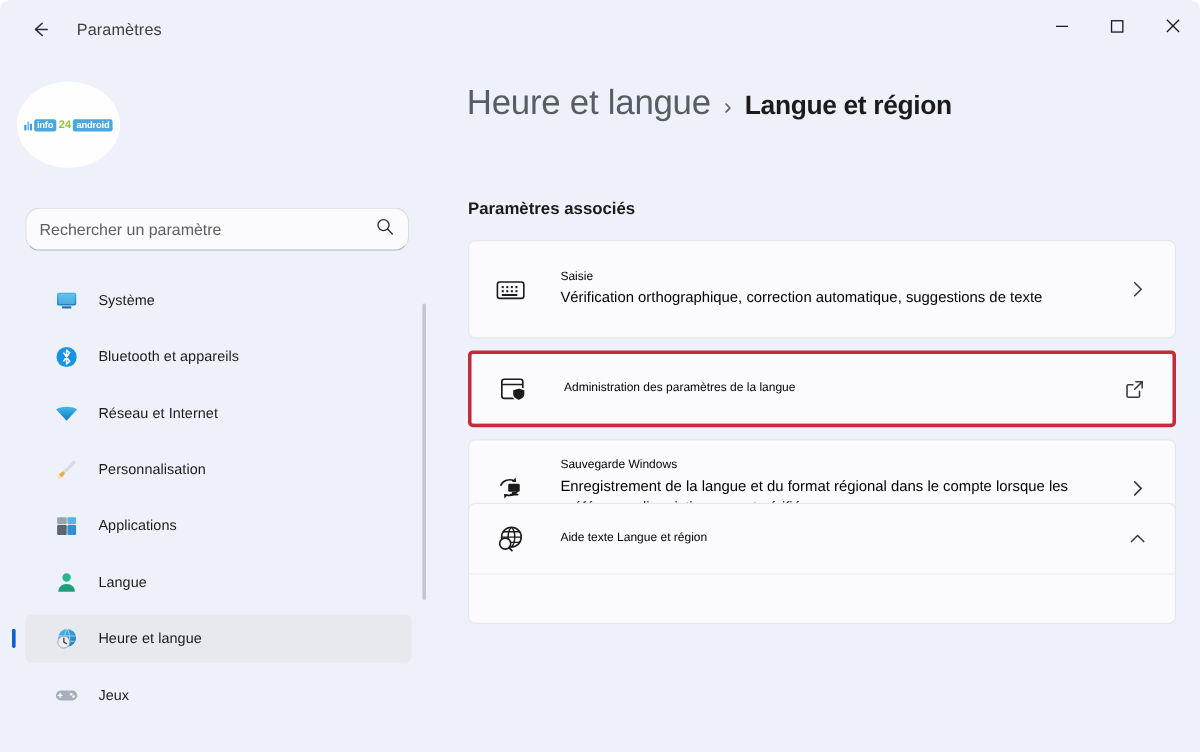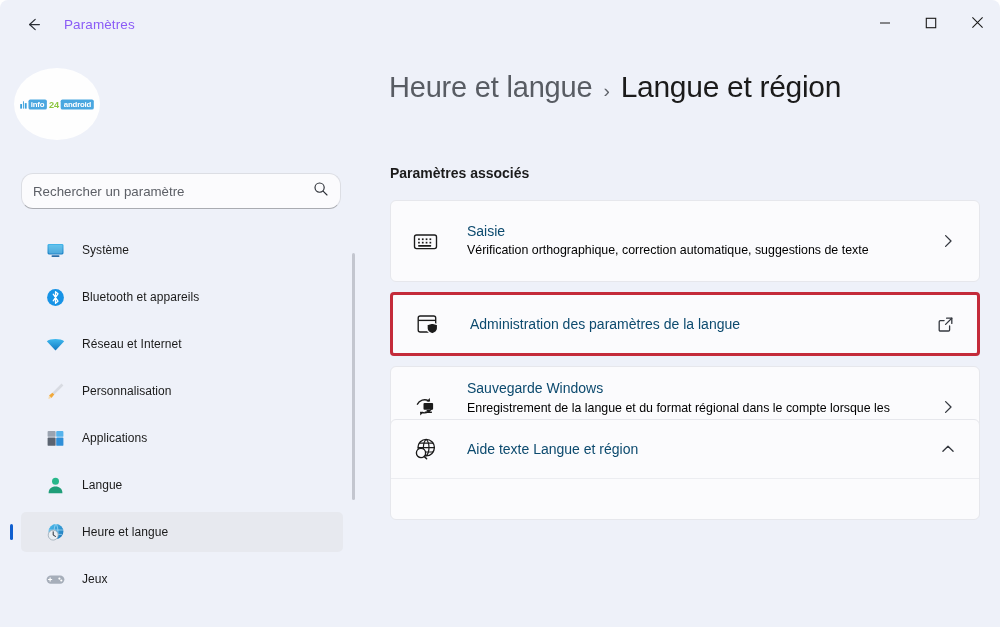--- a/index.html
+++ b/index.html
@@ -35,21 +35,21 @@
     width: 38px; height: 32px;
     margin-left: 14px;
     display: flex; align-items: center; justify-content: center;
     border-radius: 4px;
     cursor: pointer;
   }
   .back-btn svg { display:block; }
 
   .win-title {
     font-size: 13.5px;
-    color: #8b5cf6;
+    color: #404040;
     margin-left: 12px;
     letter-spacing: .1px;
   }
 
   .win-controls {
     position: absolute;
     right: 0; top: 0;
     height: 48px;
     display: flex;
   }
@@ -192,23 +192,23 @@
     white-space: nowrap;
   }
   .bc-parent {
     font-size: 29px;
     color: #585c63;
     cursor: pointer;
     letter-spacing: -.2px;
   }
   .bc-sep { font-size: 19px; color: #5e6269; }
   .bc-current {
-    font-size: 30px;
+    font-size: 22px;
     color: #1b1b1b;
-    font-weight: normal;
+    font-weight: bold;
     letter-spacing: -.3px;
   }
 
   .section-label {
     position: absolute;
     left: 26px; top: 117px;
     font-size: 14px;
     font-weight: bold;
     color: #1b1b1b;
   }
@@ -233,22 +233,22 @@
   .card.short { min-height: 58px; }
 
   .card-icon {
     flex: 0 0 30px;
     width: 30px; height: 30px;
     display: flex; align-items: center; justify-content: center;
     margin-right: 27px;
   }
   .card-body { flex: 1; padding: 12px 0; min-width: 0; }
   .card-title {
-    font-size: 14px;
-    color: #0c4a6e;
+    font-size: 10px;
+    color: #000000;
     line-height: 1.35;
   }
   .card-desc {
     font-size: 12.4px;
     color: #000000;
     line-height: 1.45;
     margin-top: 2px;
   }
   .card-action {
     flex: 0 0 auto;

